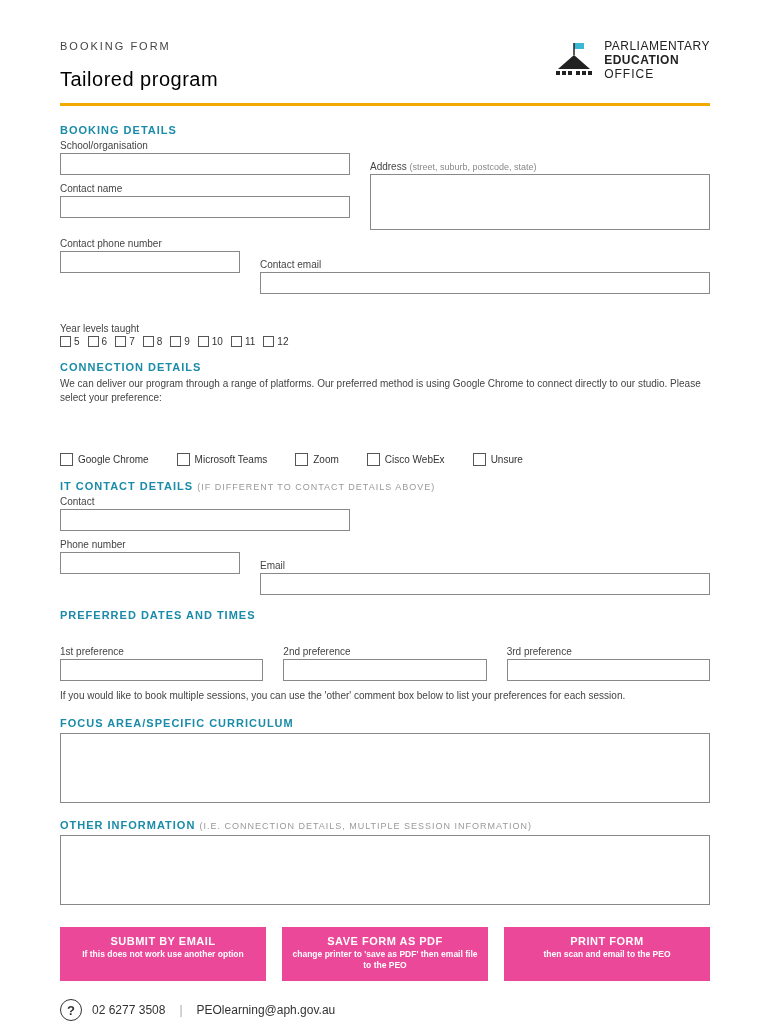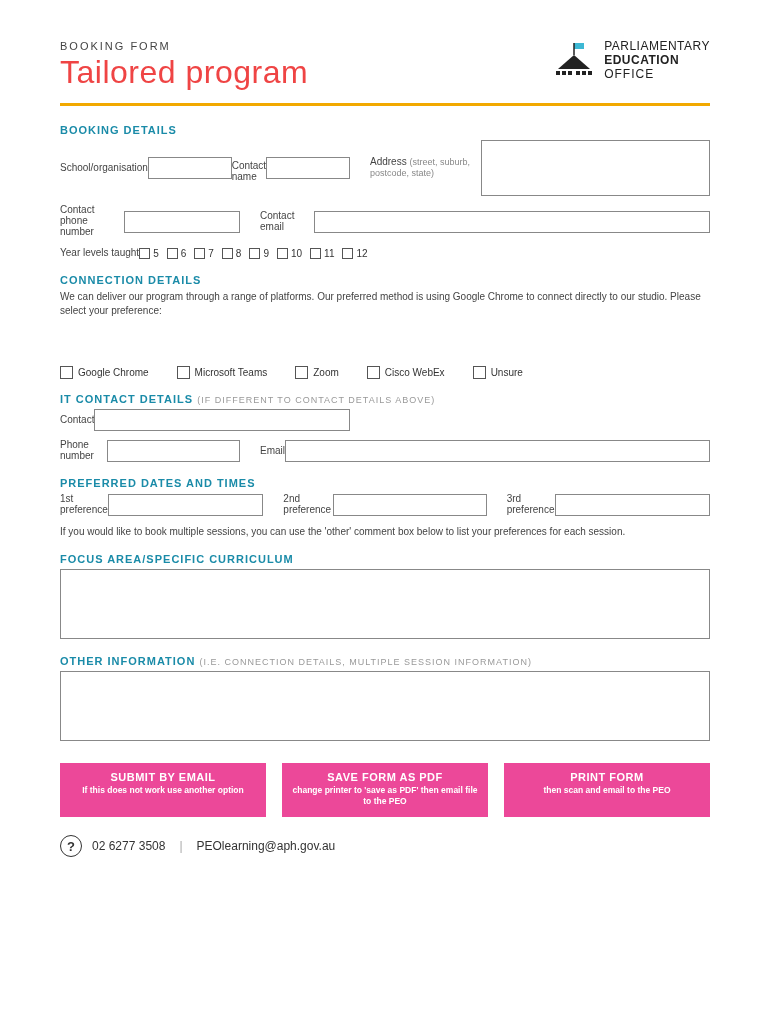--- a/index.html
+++ b/index.html
@@ -18,26 +18,26 @@
     align-items: flex-start;
     border-bottom: 3px solid #f2a900;
     padding-bottom: 12px;
     margin-bottom: 18px;
   }
   .header-left { }
   .form-type {
     font-size: 11px;
     letter-spacing: 2px;
     color: #444;
-    margin-bottom: 2px;
+    margin-bottom: 16px;
   }
   .form-title {
-    font-size: 32px;
+    font-size: 20px;
     font-weight: 300;
-    color: #ef4444;
+    color: #000000;
     letter-spacing: 0.5px;
   }
   .logo-block {
     display: flex;
     align-items: center;
     gap: 8px;
   }
   .logo-svg { width: 44px; height: 40px; }
   .logo-text { font-size: 12px; line-height: 1.15; color: #222; }
   .logo-text .l1 { font-weight: 400; letter-spacing: 0.5px; }
@@ -59,22 +59,22 @@
     letter-spacing: 1px;
   }
   .field-label {
     font-size: 10px;
     color: #444;
     margin-bottom: 2px;
     display: block;
   }
   .field-label .hint { color: #888; font-size: 9px; }
   .row { display: flex; gap: 20px; margin-bottom: 8px; }
-  .col { display: flex; flex-direction: row; align-items: center; }
-  .col-half { flex: 1; }
+  .col { display: flex; flex-direction: column; }
+  .col-half { flex: 1; margin-top: 21px; }
   input[type="text"], textarea {
     border: 1px solid #888;
     background: #fff;
     font-size: 11px;
     padding: 4px;
     width: 100%;
     height: 22px;
   }
   textarea { height: 70px; resize: none; }
   .textarea-small { height: 46px; }

